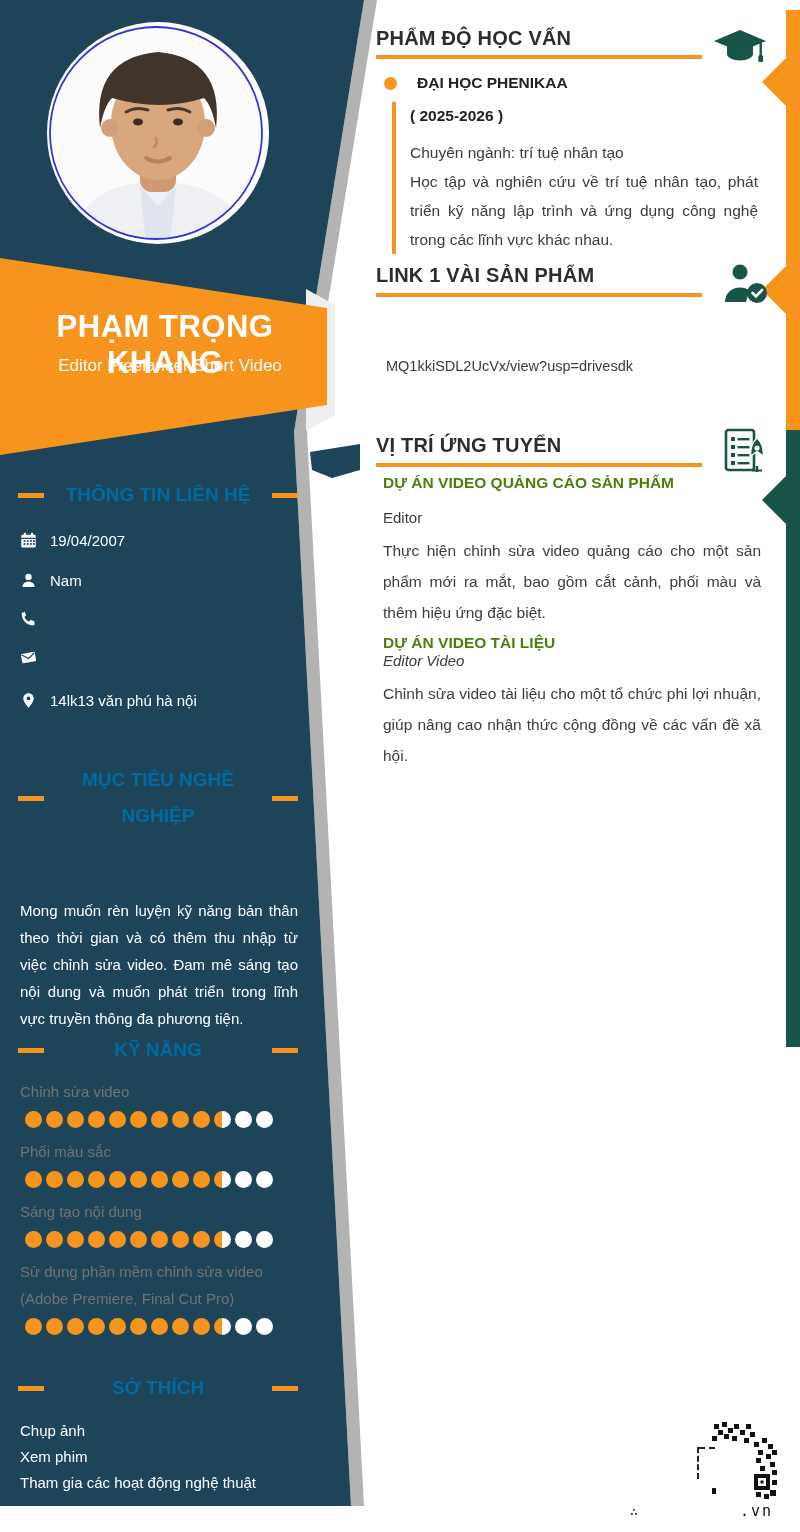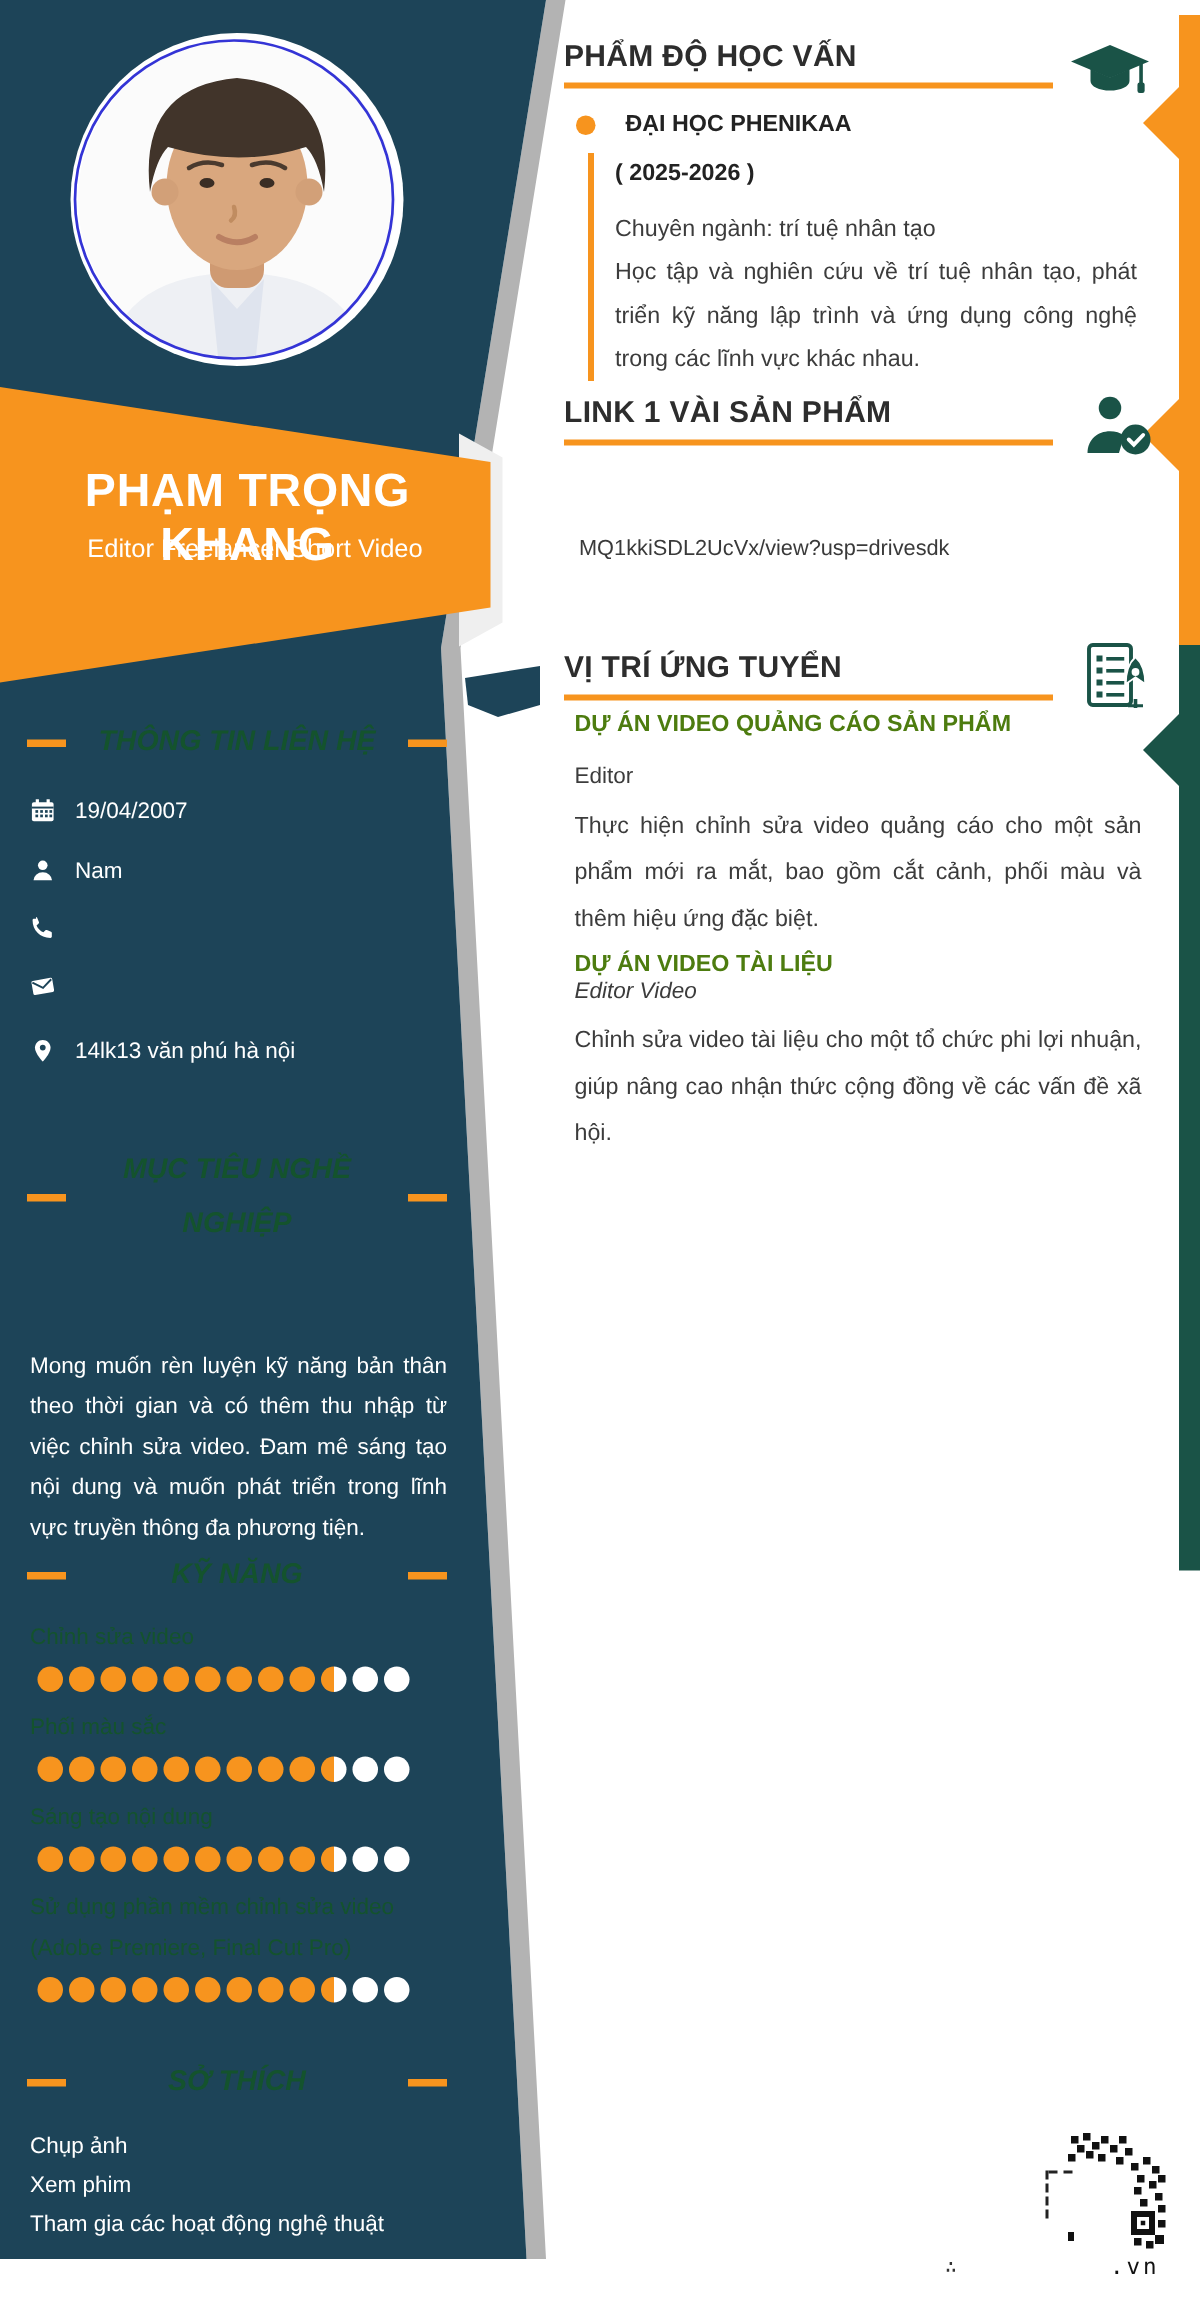--- a/index.html
+++ b/index.html
@@ -13,31 +13,31 @@
   .bg{position:absolute;left:0;top:0;z-index:0;}
 
   
   .abs{position:absolute;}
   .name{left:0;top:309px;width:330px;text-align:center;font-size:31px;font-weight:bold;
         color:#fff;letter-spacing:.5px;z-index:3;}
   .role{left:0;top:356px;width:330px;text-align:center;font-size:17px;color:#fff;z-index:3;padding-left:10px;}
 
   .side-head{display:flex;align-items:center;justify-content:space-between;
              left:18px;width:280px;z-index:3;}
-  .side-head .txt{flex:1;text-align:center;font-size:19px;font-weight:bold;color:#14532d;line-height:36px;font-style:italic;}
+  .side-head .txt{flex:1;text-align:center;font-size:19px;font-weight:bold;color:#0369a1;line-height:36px;}
   .dash{width:26px;height:5px;background:var(--orange);flex:0 0 auto;}
 
   .c-item{left:20px;width:278px;height:22px;display:flex;align-items:center;z-index:3;}
   .c-item .ic{width:17px;height:17px;margin-right:13px;flex:0 0 auto;}
   .c-item .val{font-size:15px;color:#fff;}
 
   .para{color:#fff;font-size:15px;line-height:27px;text-align:justify;z-index:3;}
 
   .skills{left:20px;top:1078px;width:278px;z-index:3;}
-  .skill-label{font-size:15px;line-height:27px;color:#14532d;}
+  .skill-label{font-size:15px;line-height:27px;color:#737373;}
   .dots{height:17px;margin:6px 0 10px 5px;display:flex;gap:4px;}
   .dot{width:17px;height:17px;border-radius:50%;display:inline-block;flex:0 0 auto;}
   .dot.full{background:var(--orange);}
   .dot.empty{background:#fff;}
   .dot.half{background:linear-gradient(90deg,var(--orange) 50%,#fff 50%);}
 
   .hobby{font-size:15px;line-height:26px;color:#fff;}
 
   
   .r-head{left:376px;width:340px;font-size:20px;font-weight:bold;color:var(--ink);

